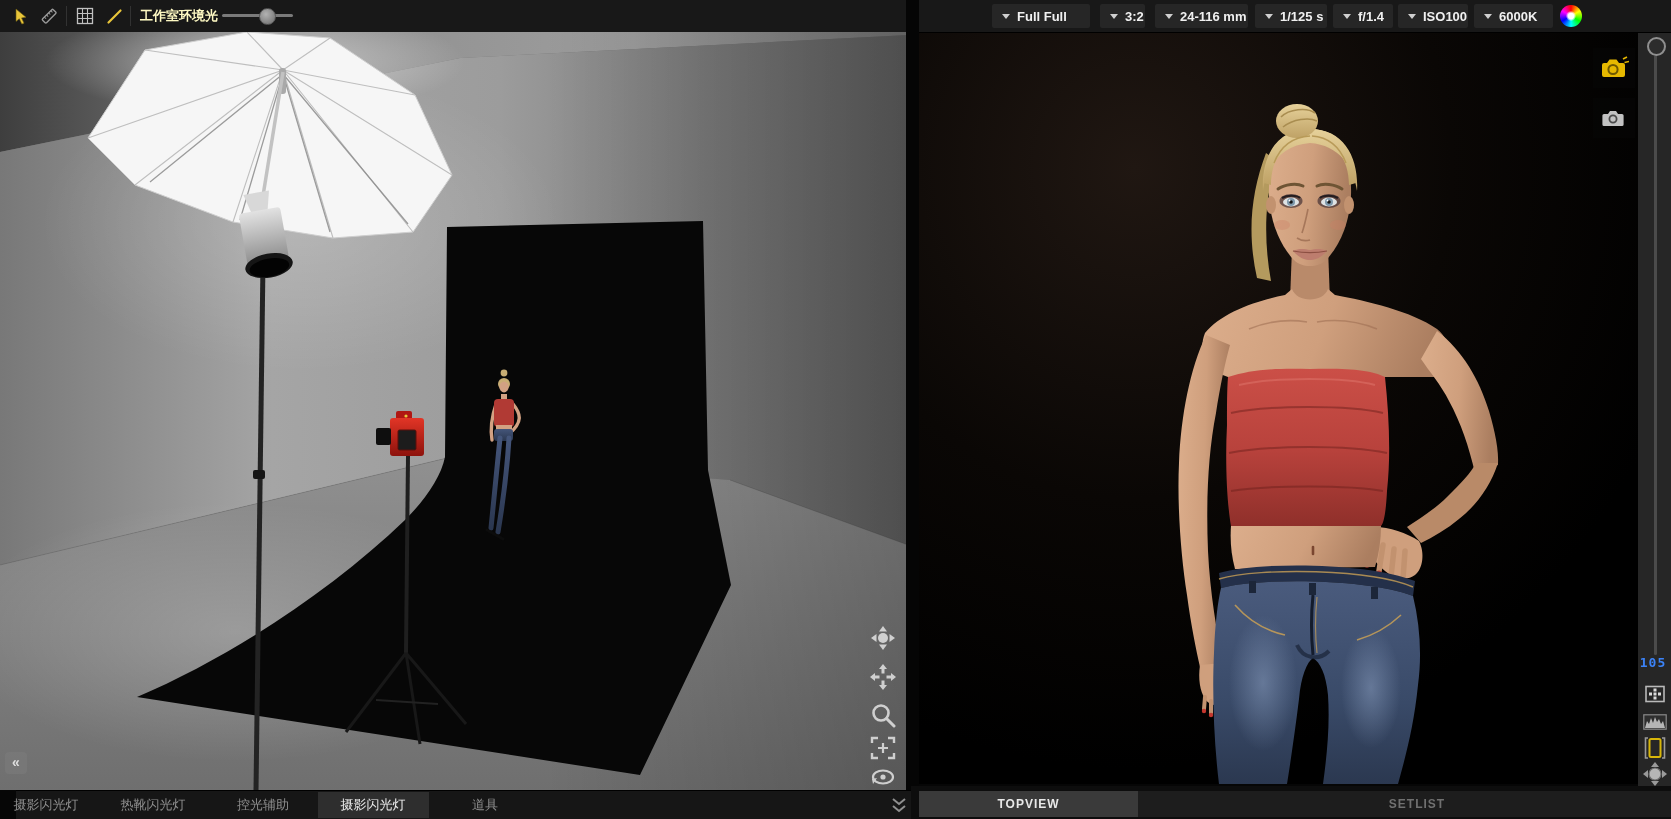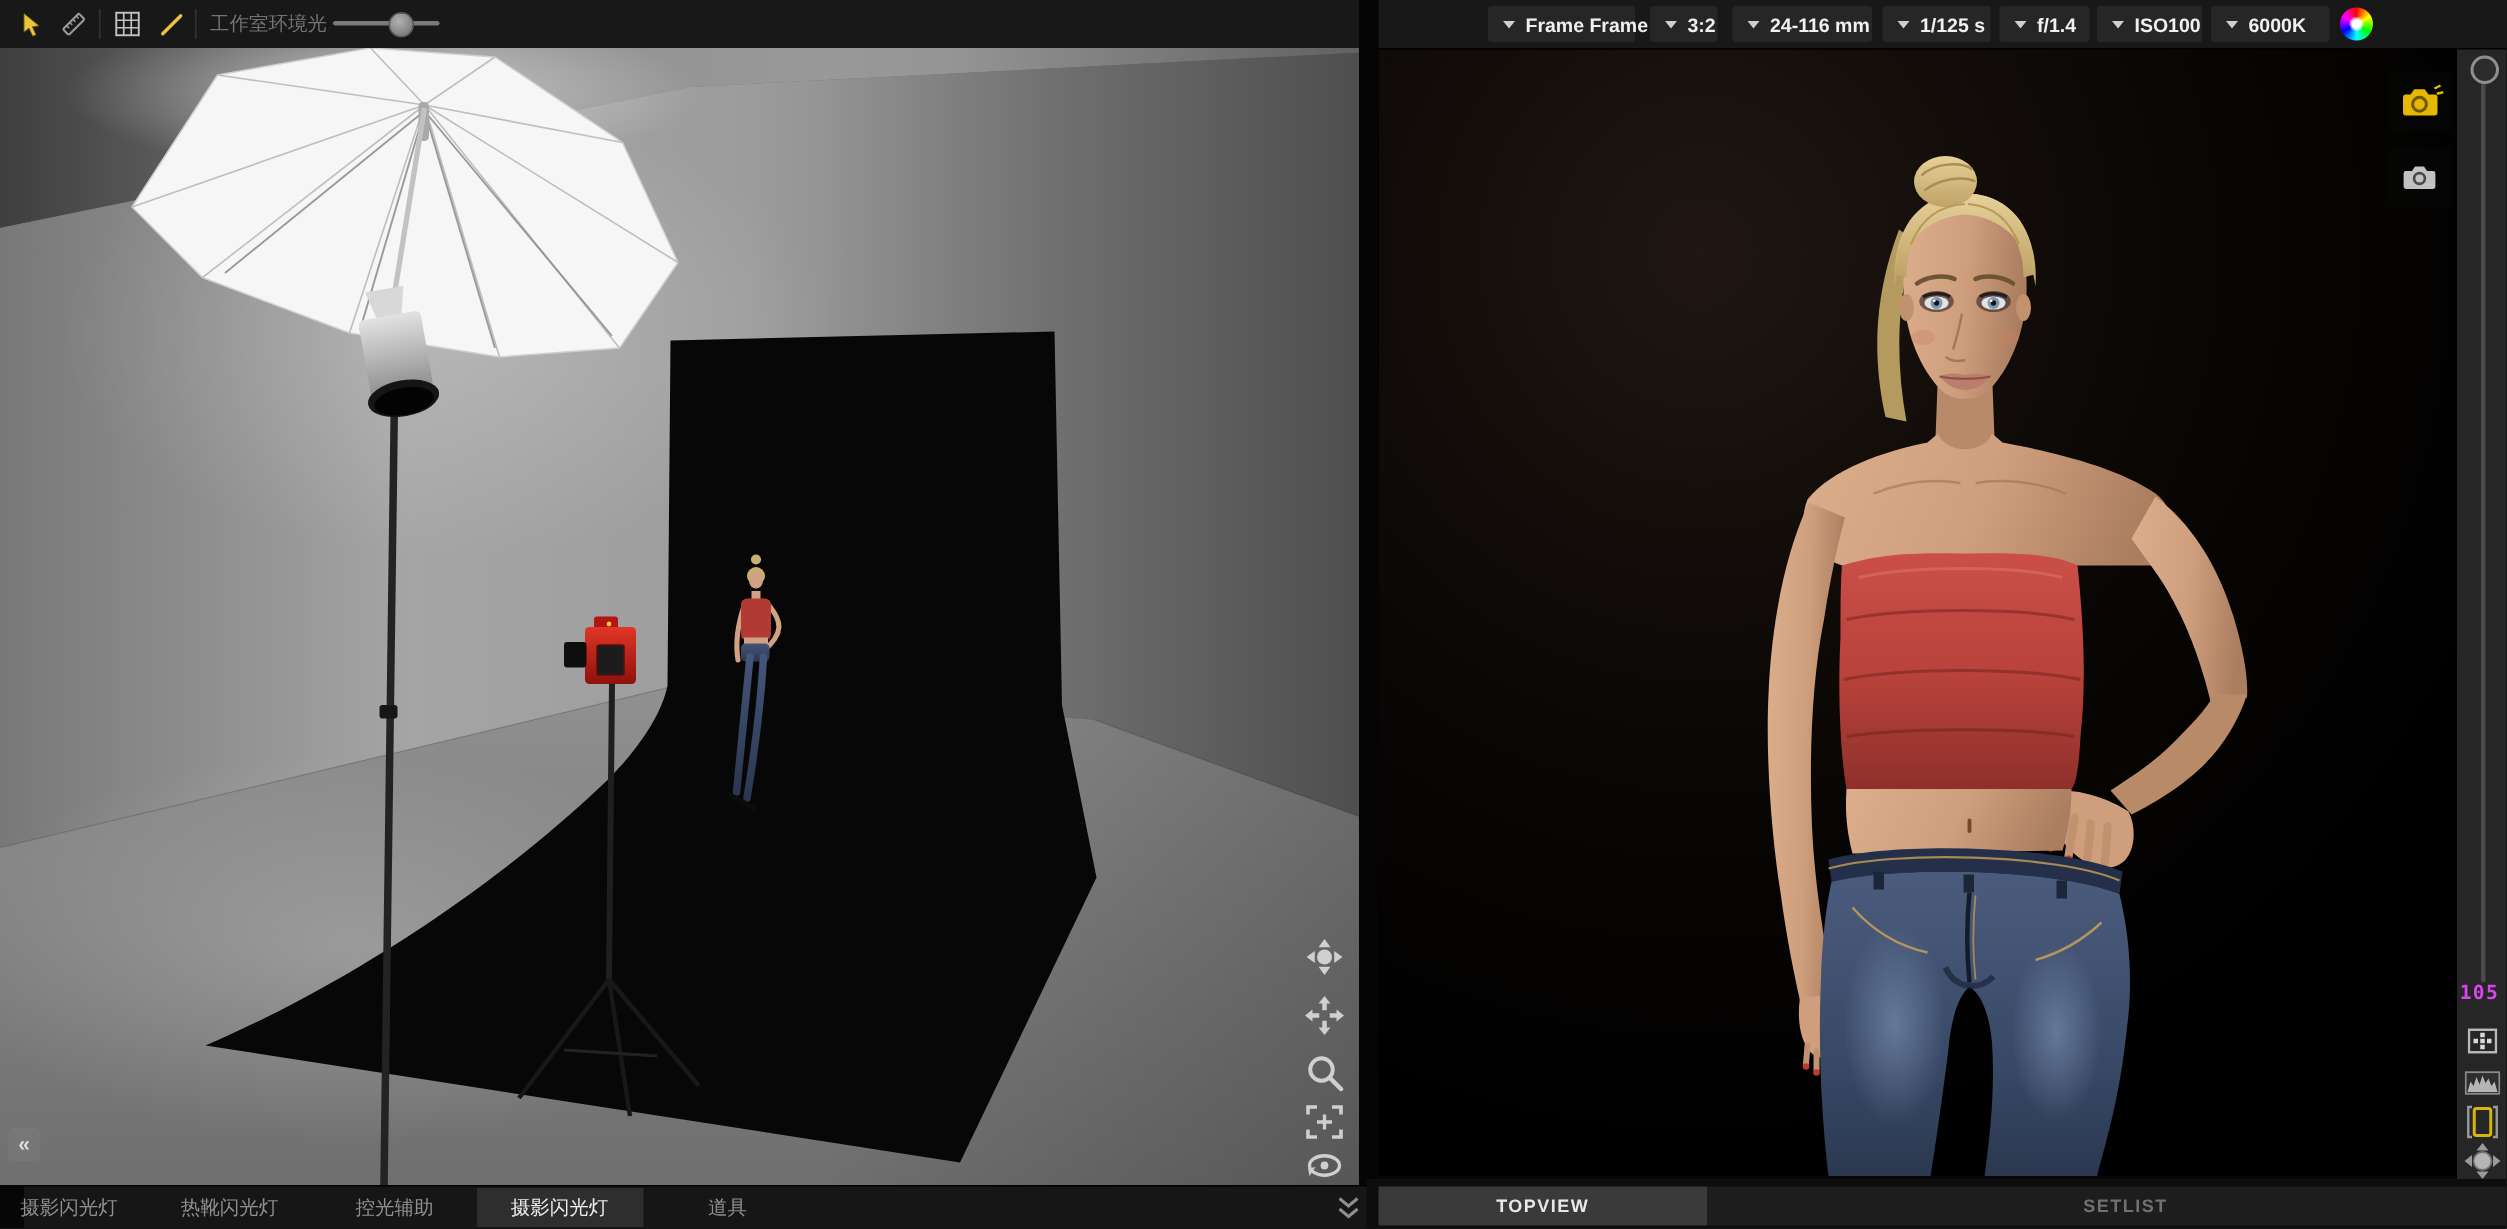--- a/index.html
+++ b/index.html
@@ -5,21 +5,21 @@
   html,body{margin:0;padding:0;background:#000;}
   #app{position:relative;width:1671px;height:819px;background:#060606;overflow:hidden;
        font-family:"Liberation Sans",sans-serif;-webkit-font-smoothing:antialiased;}
   .abs{position:absolute;}
 
   
   .lt-toolbar{left:0;top:0;width:908px;height:32px;background:#181818;border-bottom:1px solid #000;}
   .rt-toolbar{left:911px;top:0;width:760px;height:32px;background:#181818;border-bottom:1px solid #000;}
   .tool-ico{position:absolute;top:7px;width:18px;height:18px;display:flex;align-items:center;justify-content:center;}
   .tb-sep{position:absolute;top:6px;width:1px;height:20px;background:#323232;}
-  .ambient-label{position:absolute;left:140px;top:0;height:32px;line-height:32px;color:#737373;font-size:13px;}
+  .ambient-label{position:absolute;left:140px;top:0;height:32px;line-height:32px;color:#fef9c3;font-size:13px;font-weight:bold;}
   .slider-wrap{position:absolute;left:222px;top:0;width:78px;height:32px;}
   .slider-track{position:absolute;left:0;top:14px;width:71px;height:3px;background:#7a7a7a;border-radius:2px;}
   .slider-knob{position:absolute;top:8px;width:15px;height:15px;border-radius:50%;
                background:radial-gradient(circle at 40% 35%,#b2b2b2,#808080 70%);border:1px solid #565656;left:58%;margin-left:-8px;}
 
   .tb-group{position:absolute;top:4px;height:24px;background:#262626;border-radius:2px;
             display:flex;align-items:center;gap:7px;padding:0 10px;color:#f0f0f0;
             font-size:13px;font-weight:bold;white-space:nowrap;}
   .chev{width:0;height:0;border-left:4px solid transparent;border-right:4px solid transparent;border-top:5px solid #cfcfcf;}
   .color-wheel{position:absolute;left:649px;top:5px;width:22px;height:22px;border-radius:50%;
@@ -36,21 +36,21 @@
   
   .divider{left:906px;top:0;width:13px;height:819px;background:#050505;}
 
   
   .vf-photo{left:919px;top:33px;width:719px;height:751px;background:#000;overflow:hidden;}
   .vf-btn{position:absolute;width:42px;height:40px;background:rgba(8,8,8,.55);display:flex;align-items:center;justify-content:center;}
   .right-strip{left:1638px;top:33px;width:33px;height:753px;background:#262626;}
   .vslider-track{position:absolute;left:16px;top:22px;width:3px;height:600px;background:#4b4b4b;border-radius:2px;}
   .vslider-knob{position:absolute;left:9px;top:4px;width:15px;height:15px;border-radius:50%;
                 border:2px solid #8f8f8f;background:#2c2c2c;}
-  .focal-display{position:absolute;left:0;top:622px;width:30px;text-align:center;color:#d946ef;
+  .focal-display{position:absolute;left:0;top:622px;width:30px;text-align:center;color:#3b82f6;
       font-family:"DejaVu Sans Mono",monospace;font-size:13px;font-weight:bold;letter-spacing:1px;}
   .strip-ico{position:absolute;left:4px;width:26px;height:26px;display:flex;align-items:center;justify-content:center;}
 
   
   .lb-bar{left:16px;top:790px;width:908px;height:29px;background:#161616;border-top:1px solid #000;}
   .lb-tab{position:absolute;top:0;height:27px;line-height:27px;transform:translateX(-50%);
           color:#8f8f8f;font-size:13px;white-space:nowrap;}
   .lb-sel-bg{position:absolute;left:302px;top:1px;width:111px;height:26px;background:#2e2e2e;}
   .lb-tab.sel{color:#ededed;}
   .expand-btn{position:absolute;left:874px;top:6px;width:18px;height:17px;}
@@ -96,21 +96,21 @@
     <div class="ambient-label">工作室环境光</div>
     <div class="slider-wrap">
       <div class="slider-track"></div>
       <div class="slider-knob"></div>
     </div>
   </div>
 
   <div class="abs rt-toolbar">
     <div class="tb-group" style="left:81px;width:78px">
       <span class="chev"></span>
-        <span>Frame Frame</span>
+        <span>Full Full</span>
       </div>
     <div class="tb-group" style="left:189px;width:25px">
       <span class="chev"></span>
         <span>3:2</span>
       </div>
     <div class="tb-group" style="left:244px;width:73px">
       <span class="chev"></span>
         <span>24-116 mm</span>
       </div>
     <div class="tb-group" style="left:344px;width:52px">

